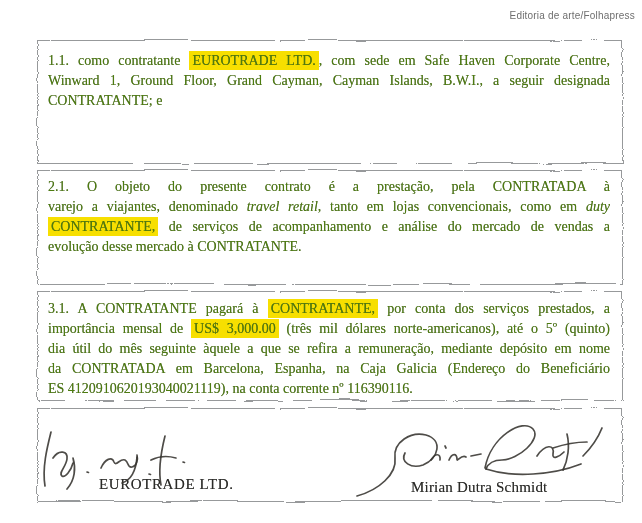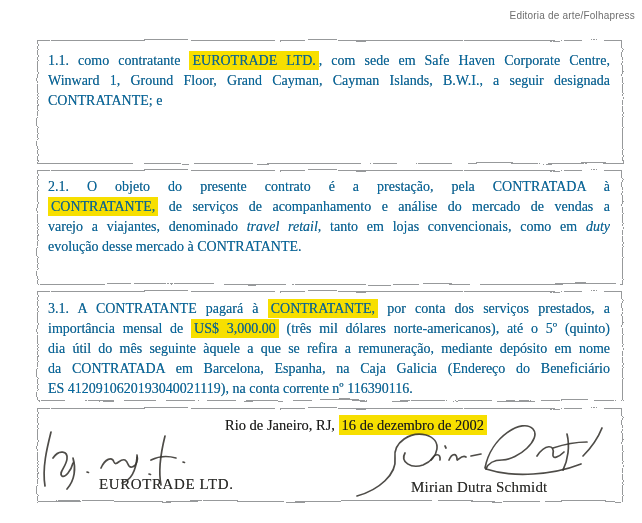--- a/index.html
+++ b/index.html
@@ -10,21 +10,21 @@
   .credit{
     position:absolute;top:10px;right:7px;
     font-family:"Liberation Sans","DejaVu Sans",sans-serif;
     font-size:10px;color:#6e6e6e;letter-spacing:.2px;
   }
   .strip{position:absolute;left:35px;width:588px;background:#fff;}
   .strip-edge{
     position:absolute;inset:1px;border:1px solid #97999b;
     filter:url(#rough-edge);pointer-events:none;
   }
-  .strip-content{position:relative;padding:0 13px;color:#0369a1;}
+  .strip-content{position:relative;padding:0 13px;color:#4d7c0f;}
   .strip-a{top:38px;height:126px;}
   .strip-b{top:168px;height:117px;}
   .strip-c{top:289px;height:112px;}
   .strip-d{top:406px;height:96px;}
   .strip-a .strip-content{padding-top:13px;}
   .strip-b .strip-content{padding-top:9px;}
   .strip-c .strip-content{padding-top:10px;}
   .para{margin:0;}
   .para + .para{margin-top:18px;}
   .line{
@@ -76,43 +76,42 @@
           <div class="line last"><span>CONTRATANTE; e</span></div>
         </div>
       </div>
   </div>
 
   <div class="strip strip-b">
     <div class="strip-edge"></div>
     <div class="strip-content">
         <div class="para">
           <div class="line"><span>2.1. O objeto do presente contrato é a prestação, pela CONTRATADA à</span></div>
+          <div class="line"><span>varejo a viajantes, denominado </span><span class="it">travel retail</span><span>, tanto em lojas convencionais, como em </span><span class="it">duty</span></div>
           <div class="line"><span class="hl">CONTRATANTE,</span><span> de serviços de acompanhamento e análise do mercado de vendas a</span></div>
-          <div class="line"><span>varejo a viajantes, denominado </span><span class="it">travel retail</span><span>, tanto em lojas convencionais, como em </span><span class="it">duty</span></div>
           <div class="line last"><span>evolução desse mercado à CONTRATANTE.</span></div>
         </div>
       </div>
   </div>
 
   <div class="strip strip-c">
     <div class="strip-edge"></div>
     <div class="strip-content">
         <div class="para">
           <div class="line"><span>3.1. A CONTRATANTE pagará à </span><span class="hl">CONTRATANTE,</span><span> por conta dos serviços prestados, a</span></div>
           <div class="line"><span>importância mensal de </span><span class="hl">US$ 3,000.00</span><span> (três mil dólares norte-americanos), até o 5º (quinto)</span></div>
           <div class="line"><span>dia útil do mês seguinte àquele a que se refira a remuneração, mediante depósito em nome</span></div>
           <div class="line"><span>da CONTRATADA em Barcelona, Espanha, na Caja Galicia (Endereço do Beneficiário</span></div>
           <div class="line last"><span>ES 4120910620193040021119), na conta corrente nº 116390116.</span></div>
         </div>
       </div>
   </div>
 
   <div class="strip strip-d">
     <div class="strip-edge"></div>
-    <div class="date-line"><span>Rio de Janeiro, RJ, </span><span class="hl">16 de dezembro de 2002</span></div>
 
     <svg class="sig-svg sig-left-svg" width="215" height="66" viewBox="0 0 215 66">
       <path class="sig-stroke" d="M14,4 C10,20 5,40 8,58"></path>
       <path class="sig-stroke" d="M16,30 C22,21 31,23 30,31 C29,39 21,45 25,48 C28,50 34,43 36,35"></path>
       <path class="sig-stroke" d="M36,30 C39,40 38,52 30,61"></path>
       <path class="sig-stroke" d="M50,44 l1.5,0.5"></path>
       <path class="sig-stroke" d="M64,40 C68,31 75,28 77,34 C79,39 83,30 88,32 C92,34 90,40 95,39 C100,38 101,31 100,27"></path>
       <path class="sig-stroke" d="M100,29 C99,42 94,52 85,55"></path>
       <path class="sig-stroke" d="M112,46 l1.5,0.5"></path>
       <path class="sig-stroke" d="M128,8 C124,24 121,42 124,57"></path>

